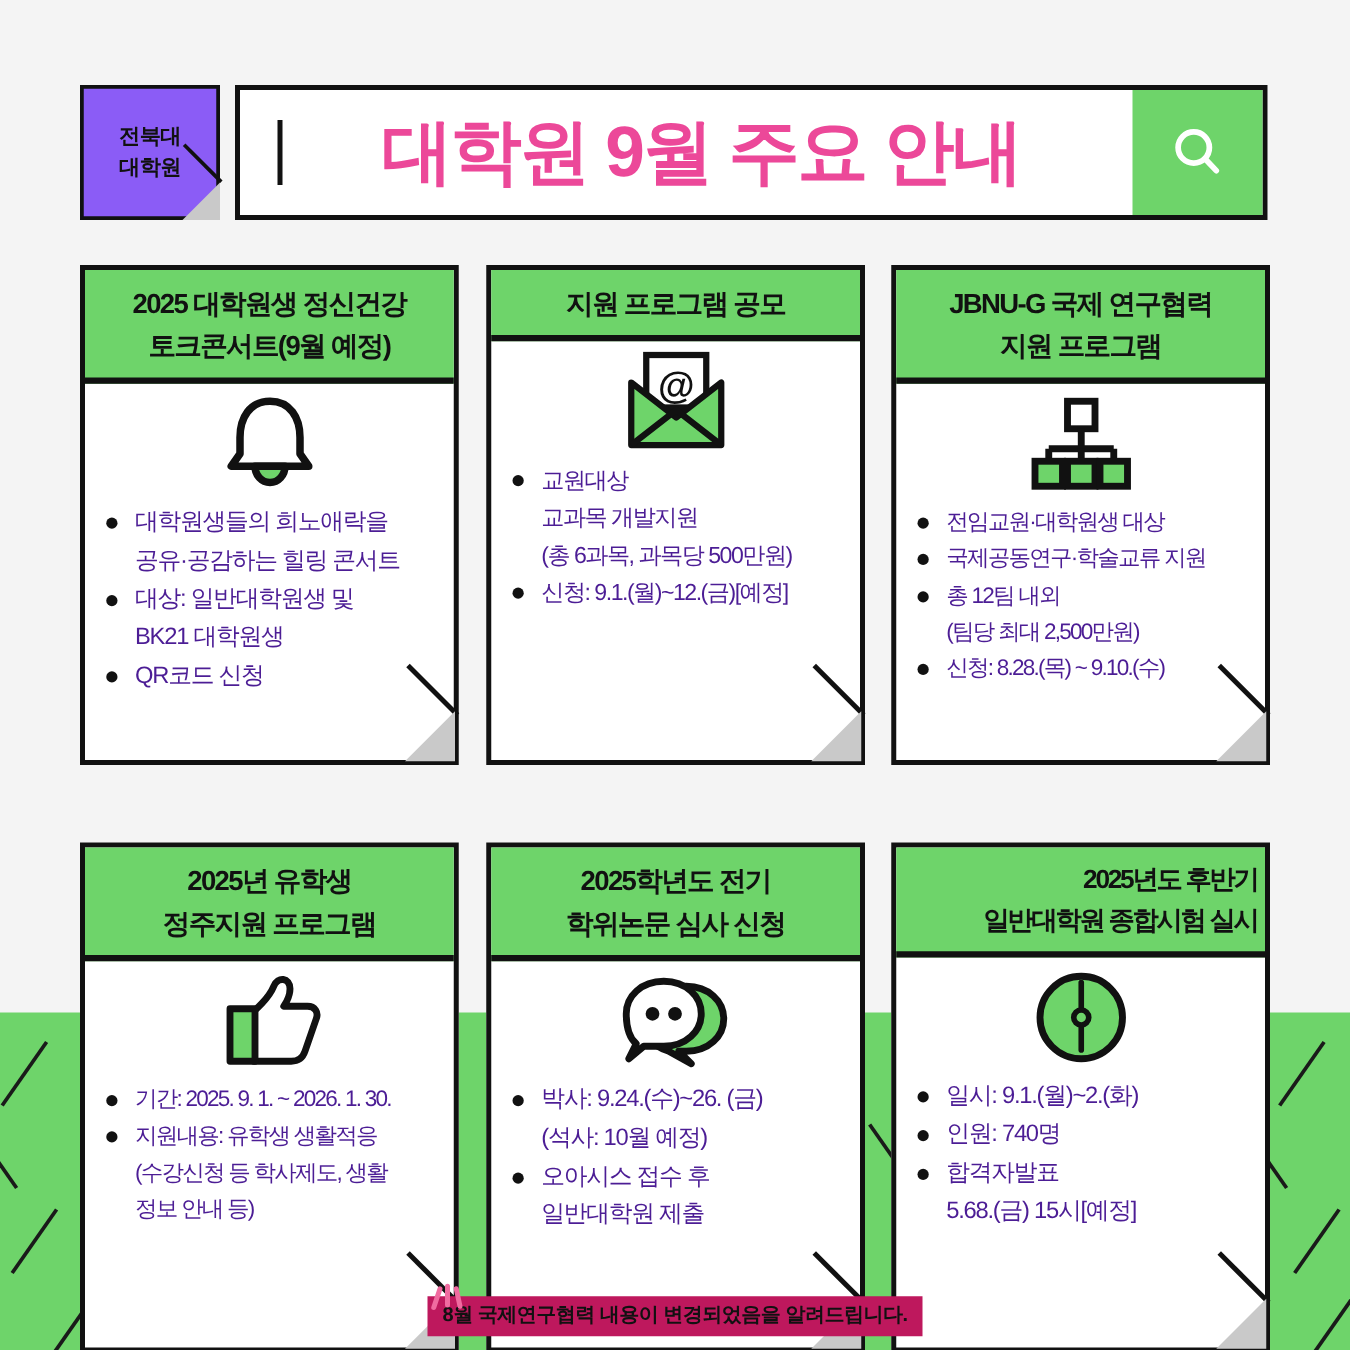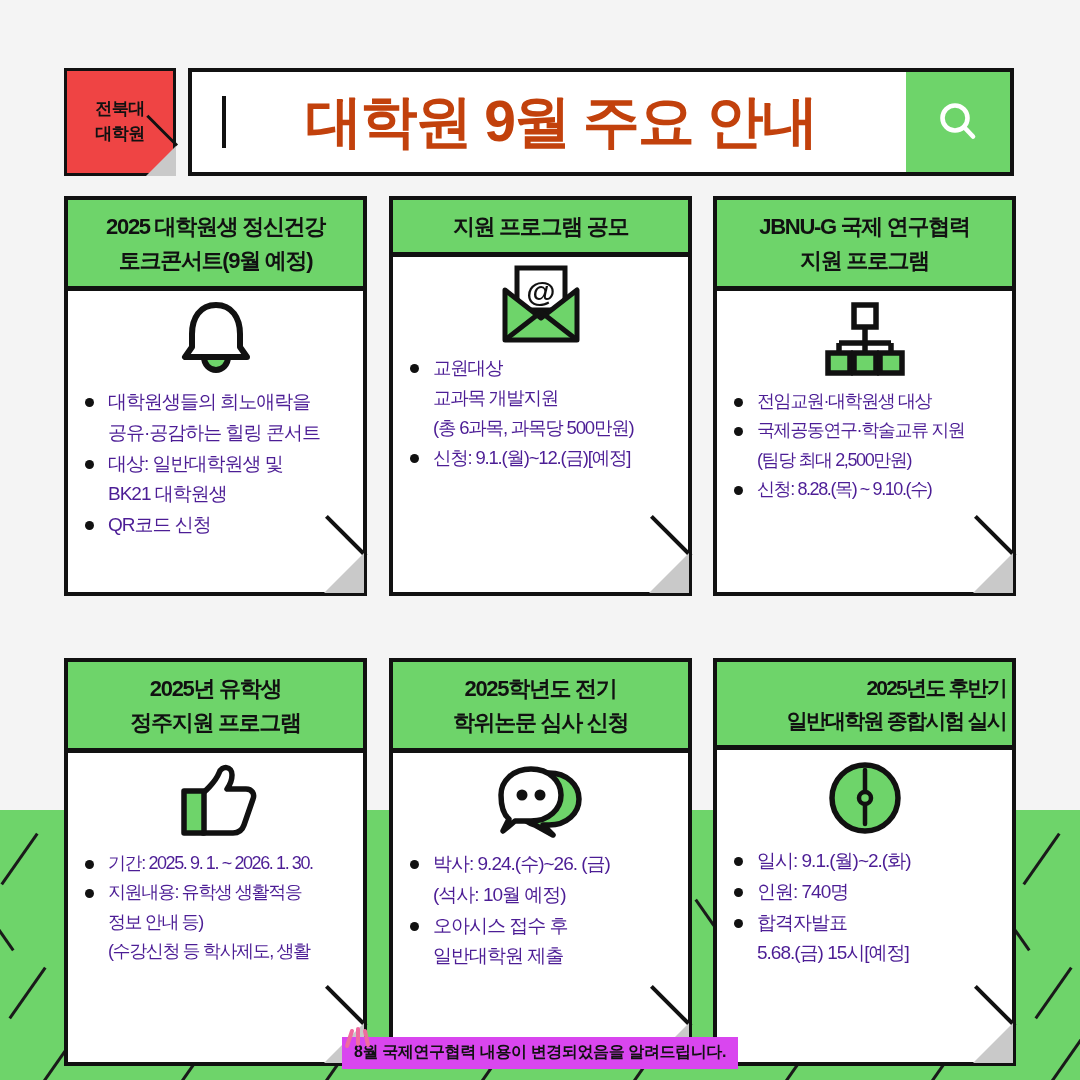--- a/index.html
+++ b/index.html
@@ -45,21 +45,21 @@
     height: 190px;
     z-index: 2;
   }
 
   #brand-badge {
     position: absolute;
     left: 64px;
     top: 68px;
     width: 112px;
     height: 108px;
-    background: #ef4444;
+    background: #8b5cf6;
     border: 3px solid #111;
     display: flex;
     flex-direction: column;
     align-items: center;
     justify-content: center;
     line-height: 1.45;
   }
   #brand-badge span {
     font-size: 17px;
     font-weight: 700;
@@ -101,39 +101,39 @@
     height: 52px;
     background: #111;
     margin-left: 30px;
     flex: none;
   }
   #title-text {
     flex: 1;
     text-align: center;
     font-size: 57px;
     font-weight: 900;
-    color: #c2410c;
+    color: #ec4899;
     letter-spacing: -2px;
     padding-right: 10px;
     white-space: nowrap;
   }
   #search-box {
     width: 104px;
     height: 100%;
     background: #6ed46a;
     display: flex;
     align-items: center;
     justify-content: center;
     flex: none;
   }
 
   
   #cards {
     position: absolute;
-    left: 0; top: 0;
+    left: 0; top: 16px;
     width: 1080px;
     height: 1044px;
     z-index: 3;
   }
 
   .card {
     position: absolute;
     width: 303px;
     background: #fff;
     border: 4px solid #111;
@@ -225,21 +225,21 @@
     left: 0;
     top: 1036px;
     width: 1080px;
     height: 34px;
     display: flex;
     align-items: center;
     justify-content: center;
     z-index: 5;
   }
   #notice {
-    background: #d946ef;
+    background: #be185d;
     color: #111;
     font-size: 16px;
     font-weight: 700;
     letter-spacing: -0.4px;
     padding: 5px 12px 6px;
     white-space: nowrap;
     text-align: right;
   }
   #sparkle {
     position: absolute;
@@ -375,20 +375,21 @@
         <line x1="72" y1="44" x2="72" y2="54" stroke="#111" stroke-width="5.5"></line>
         <rect x="9" y="54" width="22" height="20" fill="#6ed46a" stroke="#111" stroke-width="5.5"></rect>
         <rect x="35" y="54" width="22" height="20" fill="#6ed46a" stroke="#111" stroke-width="5.5"></rect>
         <rect x="61" y="54" width="22" height="20" fill="#6ed46a" stroke="#111" stroke-width="5.5"></rect>
       </svg>
     </div>
     <div class="card-body">
       <ul class="bullet-list">
         <li class="b">전임교원·대학원생 대상</li>
         <li class="b">국제공동연구·학술교류 지원</li>
+        <li class="b">총 12팀 내외</li>
         <li class="sub">(팀당 최대 2,500만원)</li>
         <li class="b">신청: 8.28.(목) ~ 9.10.(수)</li>
       </ul>
     </div>
     <div class="card-fold-edge"></div>
     <div class="card-fold"></div>
   </div>
 
   <div class="card r2 c1 dense">
     <div class="card-head">
@@ -398,22 +399,22 @@
     <div class="card-icon">
       <svg width="92" height="84" viewBox="0 0 92 84">
         <path d="M33 34 C33 34 45 24 49 14 C52 6 62 7 62 16 C62 23 57 30 57 30 L76 30 C82 30 85 35 83 40 L74 66 C72 72 68 74 63 74 L33 74 Z" fill="#ffffff" stroke="#111" stroke-width="5.5" stroke-linejoin="round"></path>
         <rect x="14" y="32" width="20" height="42" fill="#6ed46a" stroke="#111" stroke-width="5.5" stroke-linejoin="round"></rect>
       </svg>
     </div>
     <div class="card-body">
       <ul class="bullet-list">
         <li class="b">기간: 2025. 9. 1. ~ 2026. 1. 30.</li>
         <li class="b">지원내용: 유학생 생활적응</li>
+        <li class="sub">(수강신청 등 학사제도, 생활</li>
         <li class="sub">정보 안내 등)</li>
-        <li class="sub">(수강신청 등 학사제도, 생활</li>
       </ul>
     </div>
     <div class="card-fold-edge"></div>
     <div class="card-fold"></div>
   </div>
 
   <div class="card r2 c2">
     <div class="card-head">
       <span class="line">2025학년도 전기</span>
       <span class="line">학위논문 심사 신청</span>

